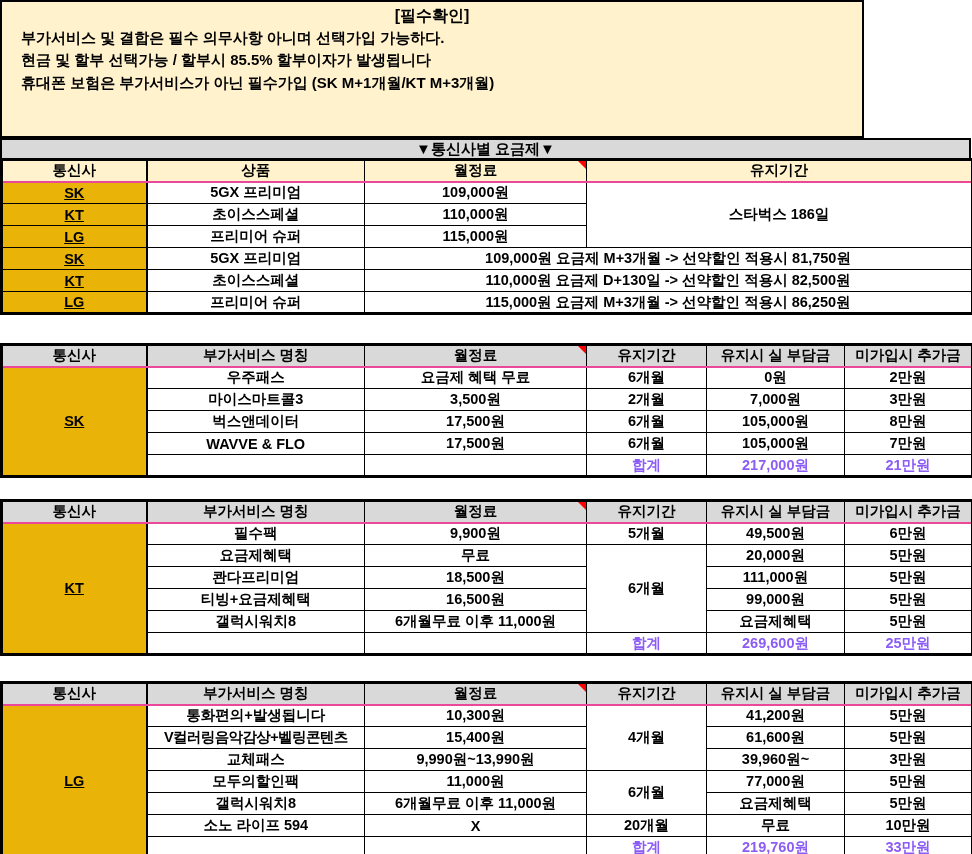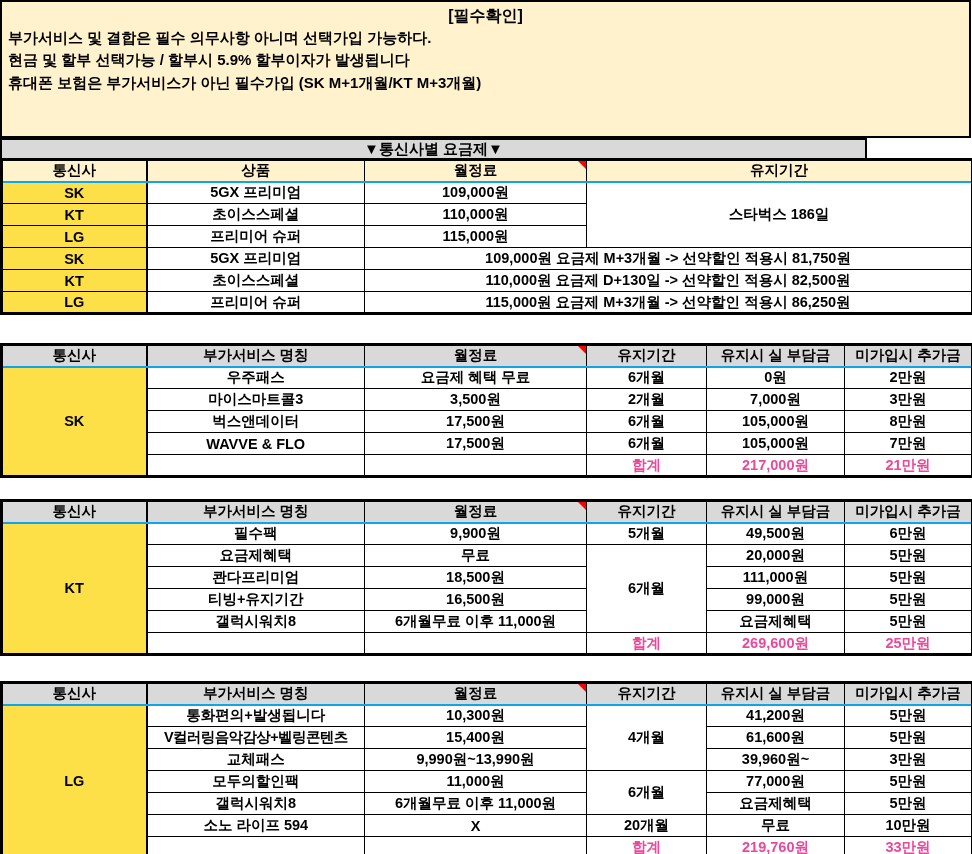--- a/index.html
+++ b/index.html
@@ -6,75 +6,75 @@
   body{
     width:972px;height:854px;
     font-family:"Liberation Sans","DejaVu Sans",sans-serif;
     font-weight:bold;color:#000;
     -webkit-font-smoothing:antialiased;
   }
   .page{width:972px;}
 
   
   .notice{
-    box-sizing:border-box;width:971px;height:138px;
+    box-sizing:border-box;width:864px;height:138px;
     background:#FFF2CC;border:2px solid #000;border-bottom-width:2px;
     padding:2px 6px 0 6px;overflow:hidden;
   }
   .notice-title{font-size:16px;line-height:23px;text-align:center;}
-  .notice-line{font-size:15px;line-height:22.4px;text-align:left;white-space:nowrap;}
+  .notice-line{font-size:15px;line-height:22.4px;text-align:left;white-space:nowrap;margin-left:13px;}
 
   
   .banner{
-    box-sizing:border-box;width:867px;height:20px;
+    box-sizing:border-box;width:971px;height:20px;
     background:#D9D9D9;border-left:2px solid #000;border-right:2px solid #000;
     border-top:2px solid #000;
     text-align:center;font-size:15px;line-height:18px;
   }
 
   
   table.sheet{
     border-collapse:collapse;table-layout:fixed;
     width:971px;border:3px solid #000;
   }
   table.sheet td,table.sheet th{
     box-sizing:border-box;
     border:1px solid #000;
     height:22px;padding:0 2px;
     font-size:14.5px;font-weight:bold;text-align:center;vertical-align:middle;
     overflow:hidden;white-space:nowrap;
   }
-  table.sheet th{border-bottom:2px solid #0ea5e9;position:relative;text-align:center;}
+  table.sheet th{border-bottom:2px solid #ec4899;position:relative;text-align:center;}
   .cream{background:#FFF2CC;}
   .gray{background:#D9D9D9;}
-  .carrier{border-right:2px solid #000 !important;background:#fde047;}
+  .carrier{border-right:2px solid #000 !important;background:#eab308;text-decoration:underline;}
   th.c1{border-right:2px solid #000 !important;}
   .total-row td{border-top:2px solid #000;}
-  .red{color:#ec4899;}
+  .red{color:#8b5cf6;}
   .condensed{font-size:13px;letter-spacing:-0.6px;}
 
   .gap28{height:28px;}
   .gap21{height:21px;}
   .gap25{height:25px;}
 
   
   .tri{
     position:absolute;top:0;right:0;width:0;height:0;
     border-top:8px solid #FF0000;border-left:8px solid transparent;
   }
 </style>
 </head>
 <body>
 
 <div class="page">
 
   <div class="notice">
     <div class="notice-title">[필수확인]</div>
     <div class="notice-line">부가서비스 및 결합은 필수 의무사항 아니며 선택가입 가능하다.</div>
-    <div class="notice-line">현금 및 할부 선택가능 / 할부시 5.9% 할부이자가 발생됩니다</div>
+    <div class="notice-line">현금 및 할부 선택가능 / 할부시 85.5% 할부이자가 발생됩니다</div>
     <div class="notice-line">휴대폰 보험은 부가서비스가 아닌 필수가입 (SK M+1개월/KT M+3개월)</div>
   </div>
 
   <div class="banner">
     <span>▼통신사별 요금제▼</span>
   </div>
 
   <table class="sheet">
     <colgroup>
         <col style="width:145px">
@@ -223,21 +223,21 @@
         <td>20,000원</td>
         <td>5만원</td>
       </tr>
       <tr>
         <td>콴다프리미엄</td>
         <td>18,500원</td>
         <td>111,000원</td>
         <td>5만원</td>
       </tr>
       <tr>
-        <td>티빙+유지기간</td>
+        <td>티빙+요금제혜택</td>
         <td>16,500원</td>
         <td>99,000원</td>
         <td>5만원</td>
       </tr>
       <tr>
         <td>갤럭시워치8</td>
         <td>6개월무료 이후 11,000원</td>
         <td>요금제혜택</td>
         <td>5만원</td>
       </tr>

